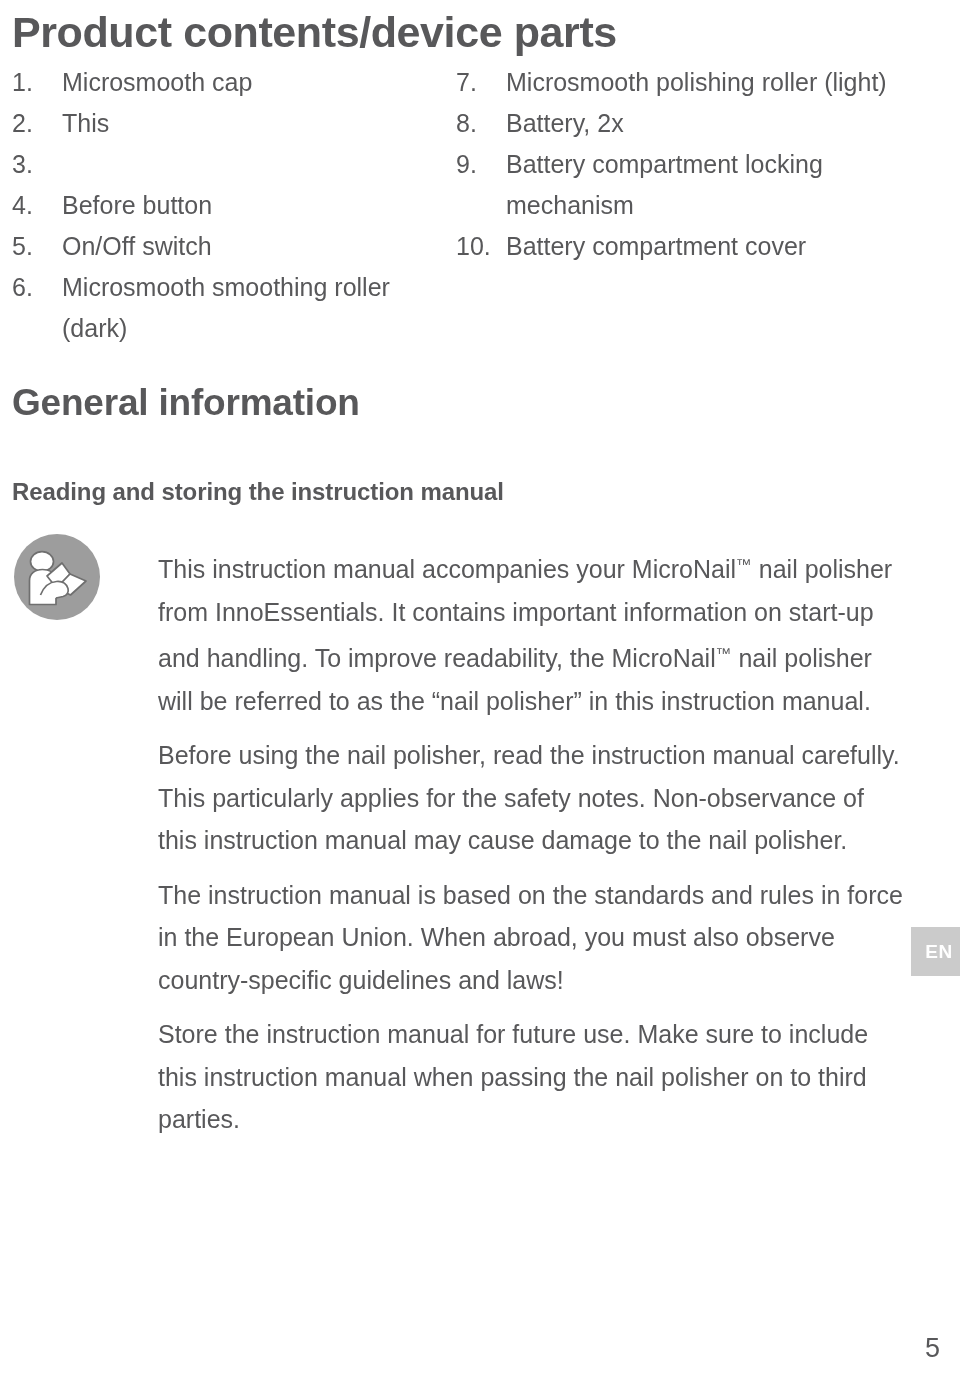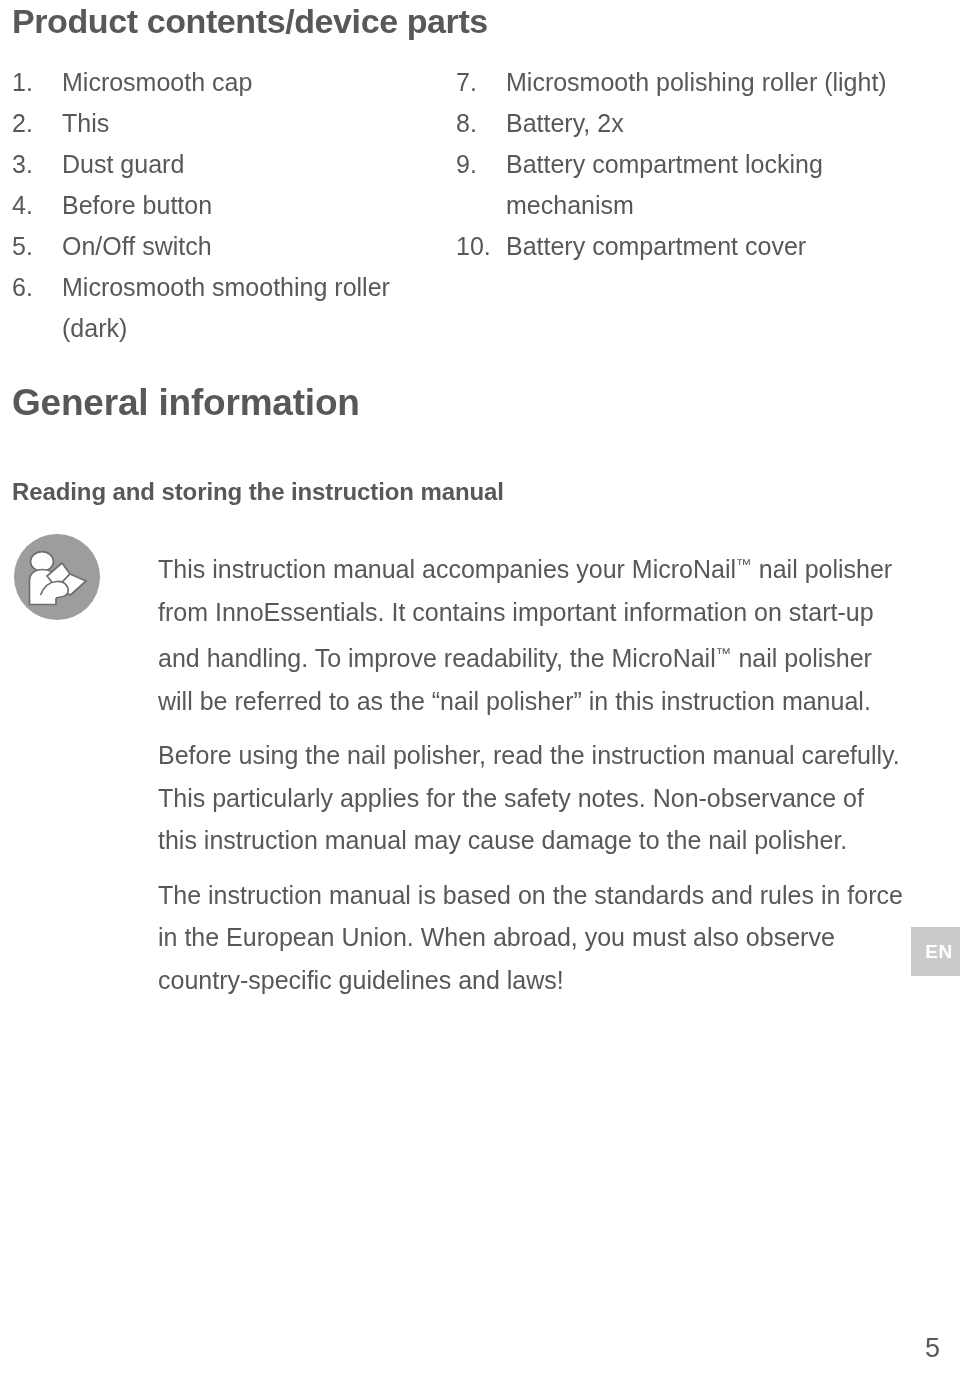--- a/index.html
+++ b/index.html
@@ -18,22 +18,22 @@
 
   .page {
     position: absolute;
     inset: 0;
   }
 
   
   .main-title {
     position: absolute;
     left: 12px;
-    top: 2px;
-    font-size: 34px;
+    top: 8px;
+    font-size: 43px;
     font-weight: bold;
     letter-spacing: -0.4px;
     color: #58585a;
     white-space: nowrap;
   }
 
   
   .parts-list {
     position: absolute;
     left: 12px;
@@ -154,21 +154,20 @@
       <div class="part-item">
         <span class="part-num">1.</span>
         <span class="part-label">Microsmooth cap</span>
       </div>
       <div class="part-item">
         <span class="part-num">2.</span>
         <span class="part-label">This</span>
       </div>
       <div class="part-item">
         <span class="part-num">3.</span>
-        <span class="part-label">Dust guard</span>
       </div>
       <div class="part-item">
         <span class="part-num">4.</span>
         <span class="part-label">Before button</span>
       </div>
       <div class="part-item">
         <span class="part-num">5.</span>
         <span class="part-label">On/Off switch</span>
       </div>
       <div class="part-item">
@@ -215,19 +214,20 @@
       <path d="M43.5 55 L57 41 L73 48 L57.5 62 Z" fill="#ffffff" stroke="#6f6f6f" stroke-width="1.7" stroke-linejoin="round"></path>
 
       <path d="M27.5 62 C31 53 36.5 49 43.5 48.5 C49.5 48 53.5 51 55 55.5 C56 59 54 62.5 50 63.5 L43 65" fill="#ffffff" stroke="#6f6f6f" stroke-width="1.7" stroke-linejoin="round"></path>
     </svg>
   </div>
 
   <div class="body-copy">
     <p><span>This instruction manual accompanies your MicroNail</span><span class="tm">™</span><span> nail polisher from InnoEssentials. It contains important information on start-up and handling. To improve readability, the MicroNail</span><span class="tm">™</span><span> nail polisher will be referred to as the “nail polisher” in this instruction manual.</span></p>
     <p>Before using the nail polisher, read the instruction manual carefully. This particularly applies for the safety notes. Non-observance of this instruction manual may cause damage to the nail polisher.</p>
     <p>The instruction manual is based on the standards and rules in force in the European Union. When abroad, you must also observe country-specific guidelines and laws!</p>
+    <p>Store the instruction manual for future use. Make sure to include this instruction manual when passing the nail polisher on to third parties.</p>
   </div>
 
   <div class="lang-tab">EN</div>
 
   <div class="page-number">5</div>
 
 </div>
 
 </body></html>

